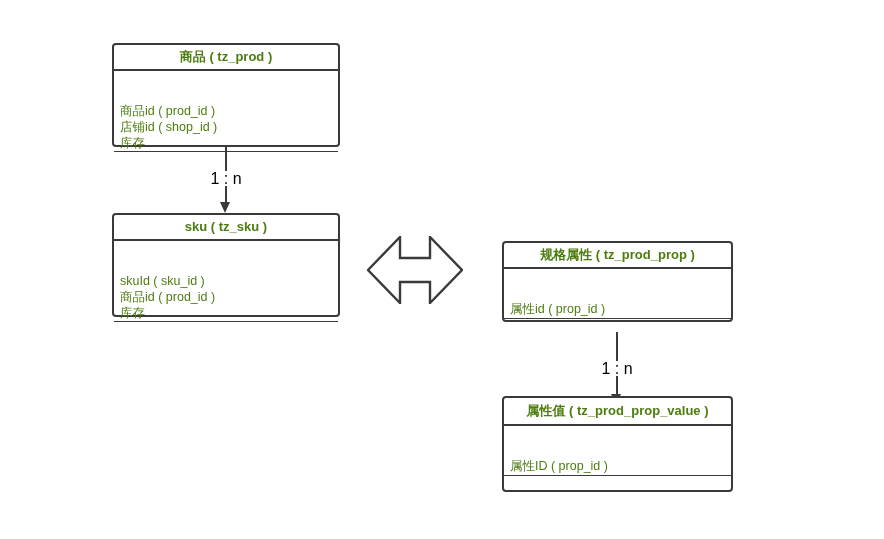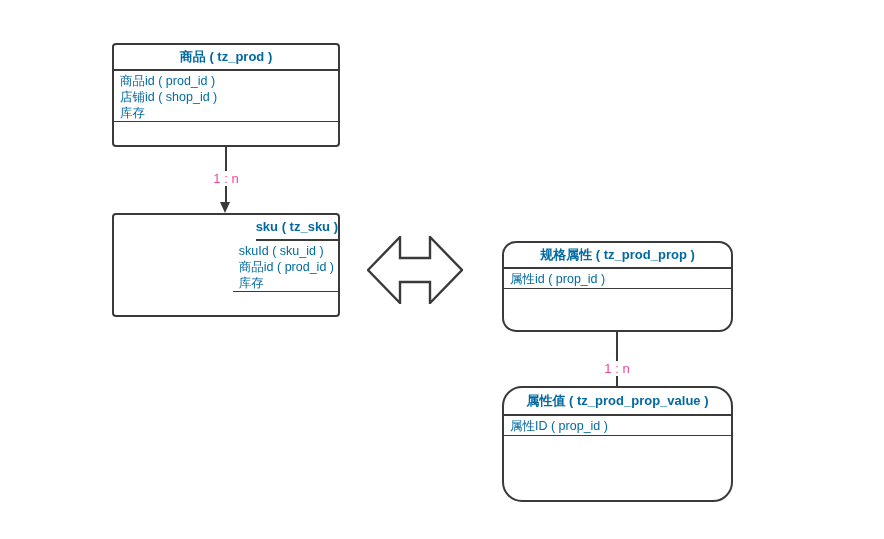--- a/index.html
+++ b/index.html
@@ -16,21 +16,22 @@
     overflow: hidden;
   }
   .entity {
     position: absolute;
     box-sizing: border-box;
     border: 2px solid #3a3a3a;
     border-radius: 4px;
     background: #ffffff;
     display: flex;
     flex-direction: column;
-    color: #0369a1;
+    color: #4d7c0f;
+    gap: 30px;
   }
   .entity-title {
     flex: 0 0 auto;
     height: 24px;
     line-height: 24px;
     text-align: center;
     font-size: 13px;
     font-weight: 700;
     border-bottom: 2px solid #3a3a3a;
     white-space: nowrap;
@@ -61,23 +62,23 @@
     height: 0;
     border-left: 5.5px solid transparent;
     border-right: 5.5px solid transparent;
     border-top: 11px solid #3a3a3a;
   }
   .cardinality {
     position: absolute;
     transform: translateX(-50%);
     background: #ffffff;
     padding: 0 4px;
-    font-size: 13px;
+    font-size: 16px;
     line-height: 15px;
-    color: #ec4899;
+    color: #000000;
     white-space: nowrap;
     text-align: right;
   }
   .double-arrow {
     position: absolute;
     left: 367px;
     top: 236px;
   }
 </style>
 </head>
@@ -92,47 +93,47 @@
       <div class="field">店铺id ( shop_id )</div>
       <div class="field">库存</div>
     </div>
     <div class="entity-empty"></div>
   </div>
 
   <div class="connector-line" style="left:225px; top:147px; height:56px;"></div>
   <div class="cardinality" style="left:226px; top:171px;">1 : n</div>
   <div class="arrowhead" style="left:220px; top:202px;"></div>
 
-  <div class="entity" style="left:112px; top:213px; width:228px; height:104px;align-items:flex-end;">
+  <div class="entity" style="left:112px; top:213px; width:228px; height:104px;">
     <div class="entity-title">sku ( tz_sku )</div>
     <div class="entity-fields">
       <div class="field">skuId ( sku_id )</div>
       <div class="field">商品id ( prod_id )</div>
       <div class="field">库存</div>
     </div>
     <div class="entity-empty"></div>
   </div>
 
   <svg class="double-arrow" width="96" height="68" viewBox="-1 -1 96 68">
     <polygon points="0,33 32,0 32,21 62,21 62,0 94,33 62,66 62,45 32,45 32,66" fill="#ffffff" stroke="#3a3a3a" stroke-width="2.4" stroke-linejoin="miter"></polygon>
   </svg>
 
-  <div class="entity" style="left:502px; top:241px; width:231px; height:91px;border-radius:14px;">
+  <div class="entity" style="left:502px; top:241px; width:231px; height:81px;">
     <div class="entity-title">规格属性 ( tz_prod_prop )</div>
     <div class="entity-fields">
       <div class="field">属性id ( prop_id )</div>
     </div>
     <div class="entity-empty"></div>
   </div>
 
   <div class="connector-line" style="left:616px; top:332px; height:62px;"></div>
   <div class="cardinality" style="left:617px; top:361px;">1 : n</div>
   <div class="arrowhead" style="left:611px; top:394px;"></div>
 
-  <div class="entity" style="left:502px; top:386px; width:231px; height:116px;border-radius:20px;">
+  <div class="entity" style="left:502px; top:396px; width:231px; height:96px;">
     <div class="entity-title" style="height:26px; line-height:26px;">属性值 ( tz_prod_prop_value )</div>
     <div class="entity-fields">
       <div class="field">属性ID ( prop_id )</div>
     </div>
     <div class="entity-empty"></div>
   </div>
 
 </div>
 
 </body></html>

